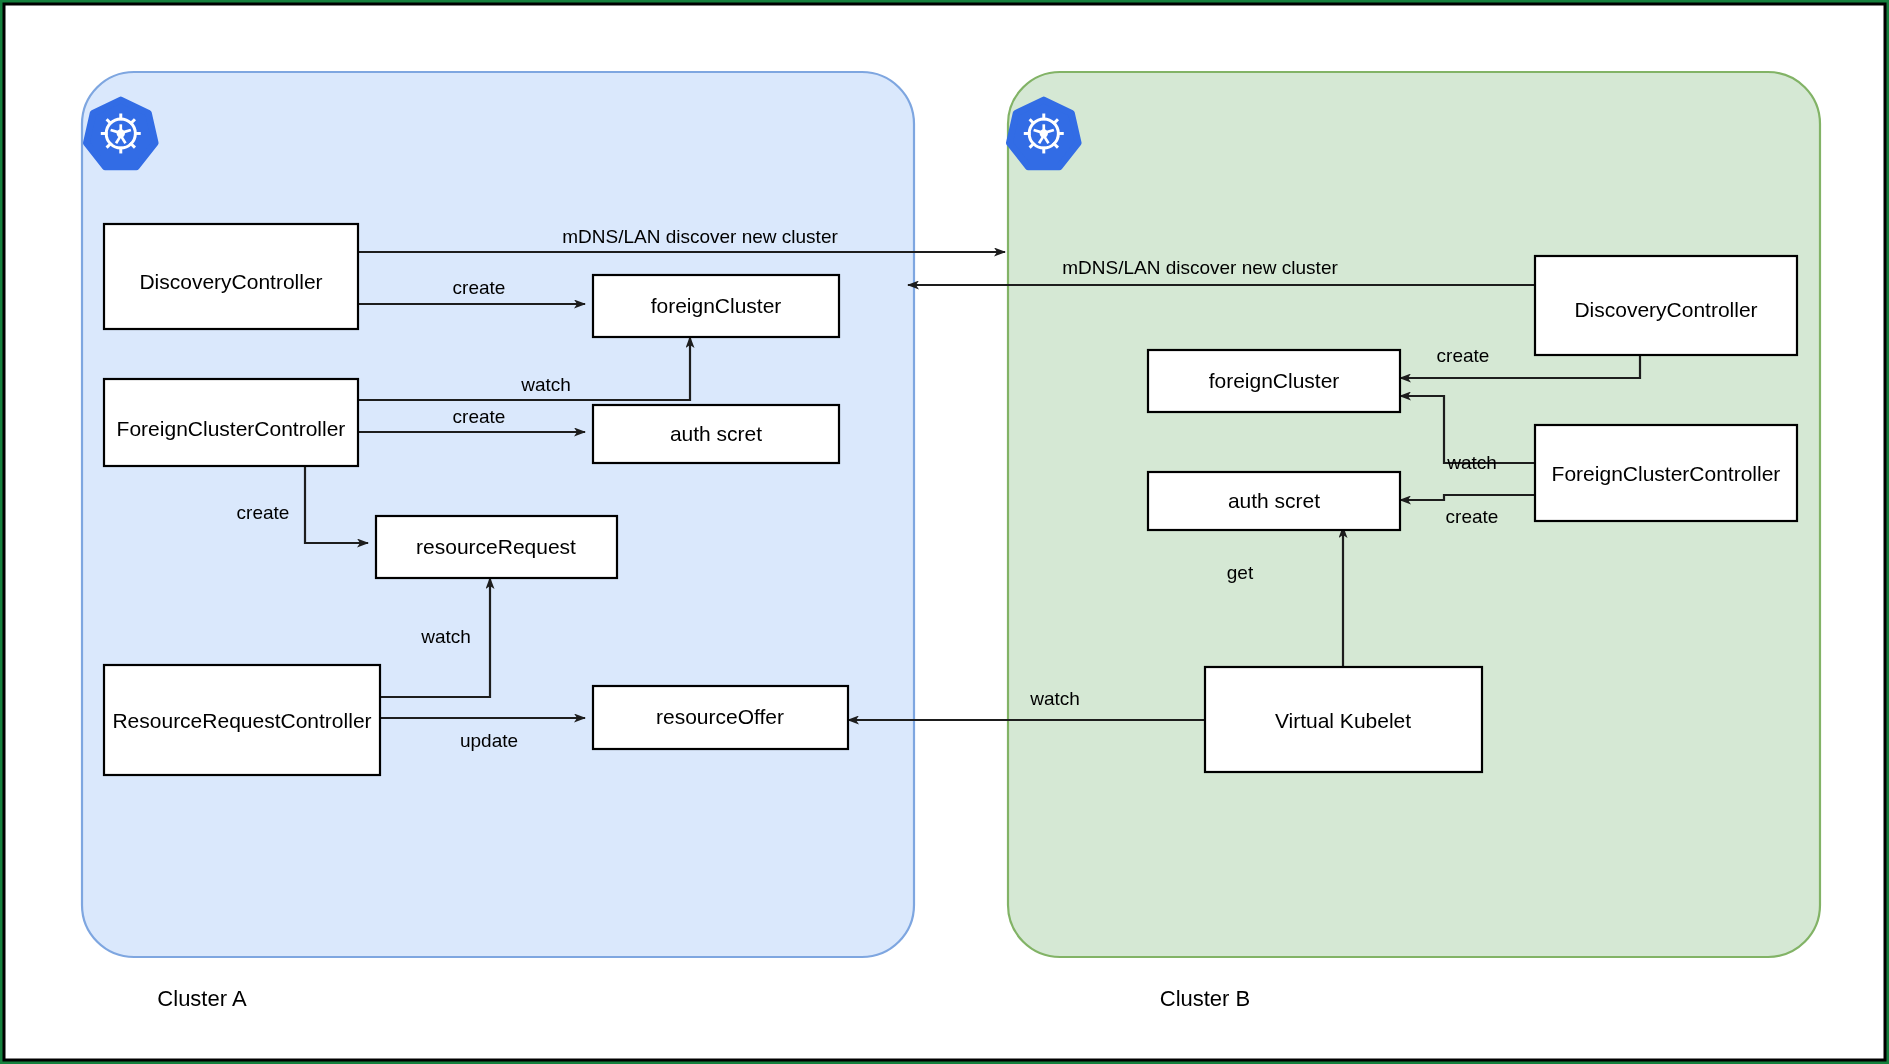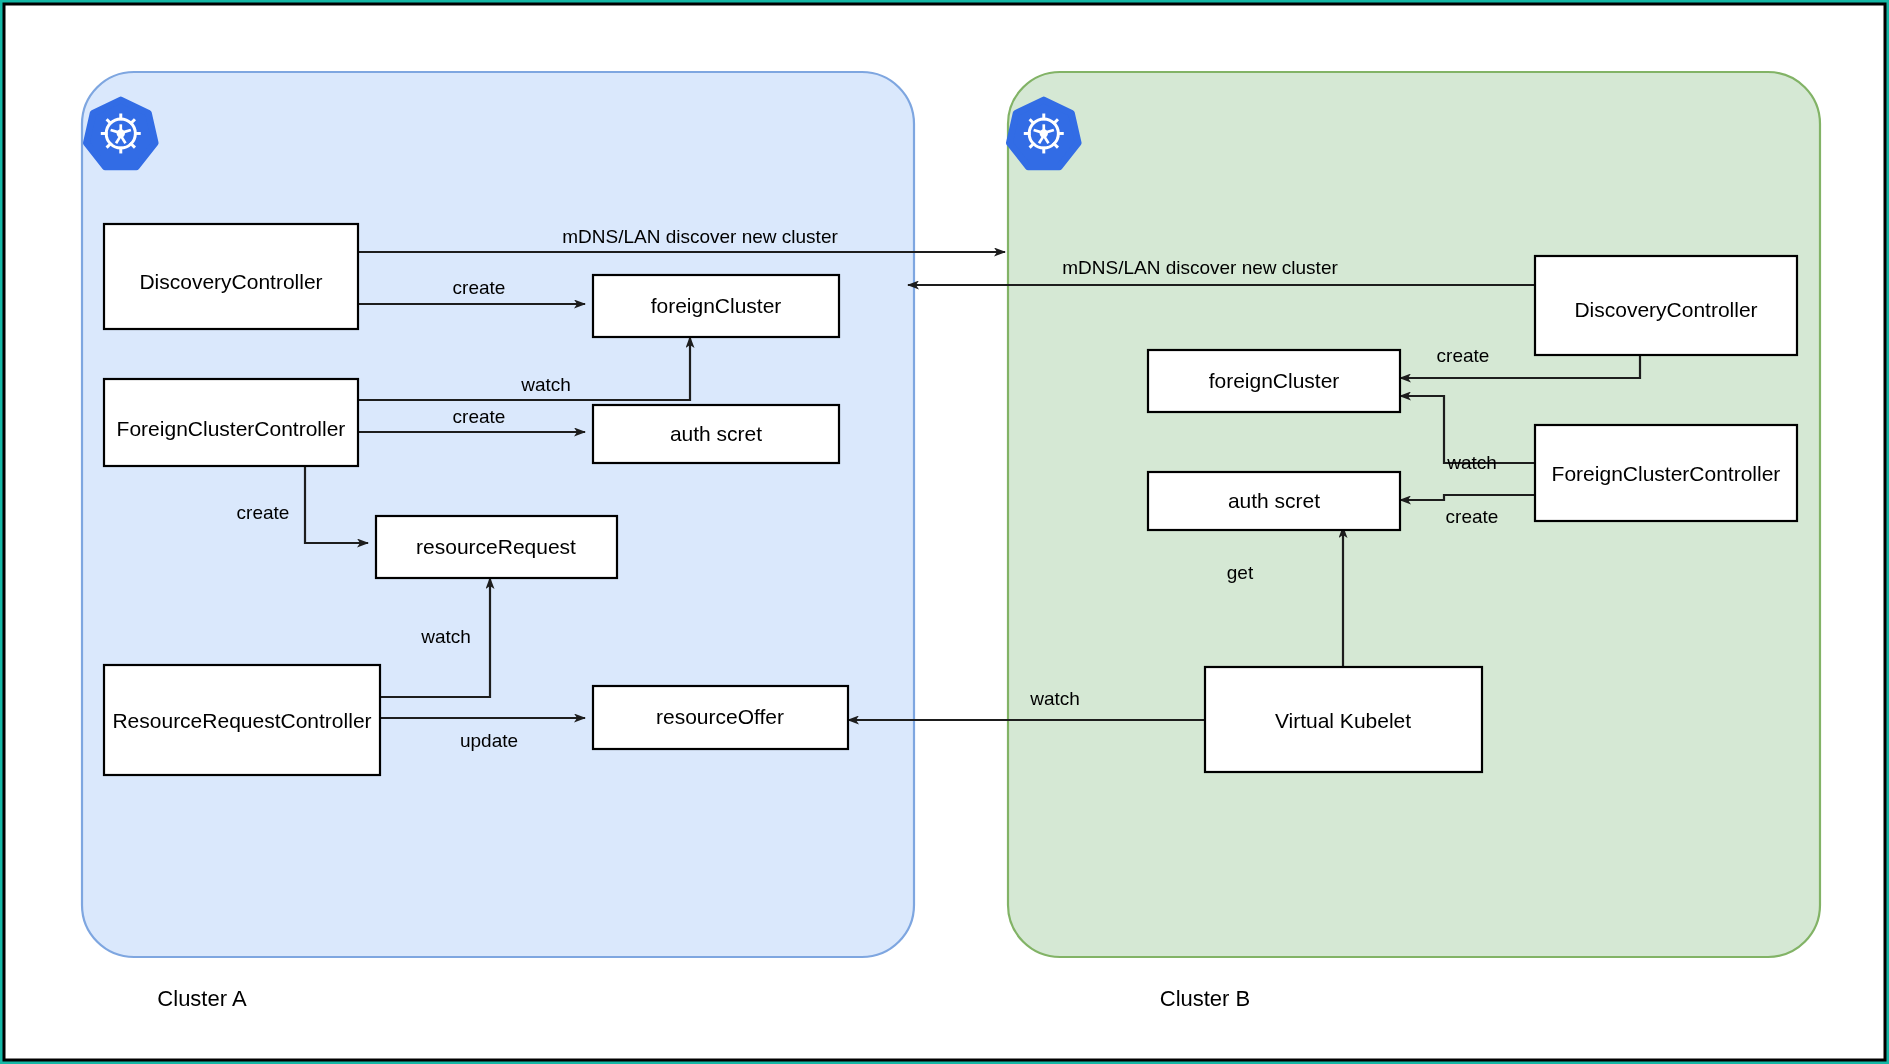--- a/index.html
+++ b/index.html
@@ -5,21 +5,21 @@
   html, body {
     margin: 0;
     padding: 0;
     background: #ffffff;
     font-family: "Liberation Sans", sans-serif;
   }
   #page {
     position: relative;
     width: 1889px;
     height: 1064px;
-    background: #14b8a6;
+    background: #15803d;
     box-sizing: border-box;
   }
   svg.diagram {
     display: block;
     width: 1889px;
     height: 1064px;
   }
   .node-label {
     font-family: "Liberation Sans", sans-serif;
     font-size: 21px;

